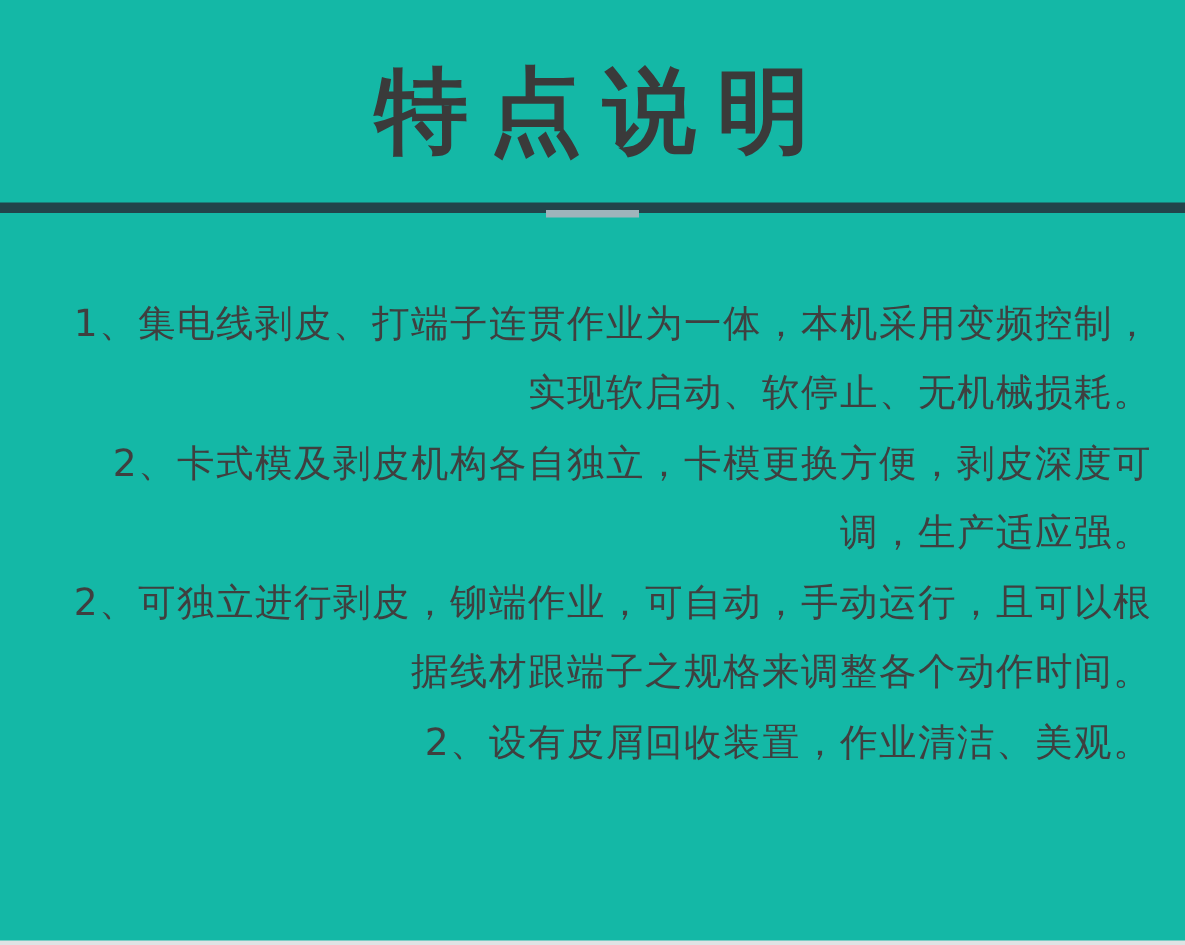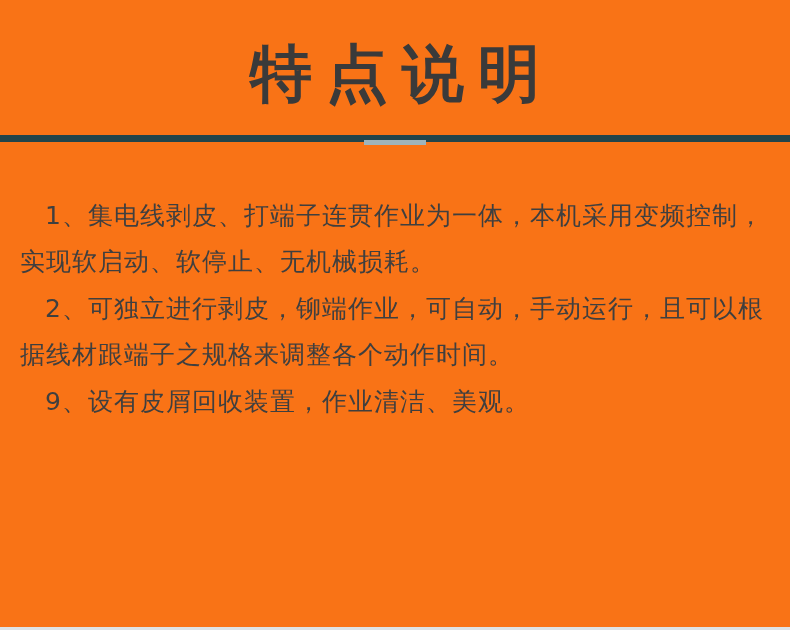--- a/index.html
+++ b/index.html
@@ -10,21 +10,21 @@
     width: 790px;
     height: 630px;
     background: #ffffff;
     font-family: "DejaVu Sans", "Liberation Sans", sans-serif;
     overflow: hidden;
   }
   .page {
     position: relative;
     width: 790px;
     height: 630px;
-    background: #f97316;
+    background: #14b8a6;
     box-sizing: border-box;
   }
   .title-area {
     width: 100%;
     padding-top: 38px;
     text-align: center;
   }
   .main-title {
     font-family: "DejaVu Sans", "Liberation Sans", sans-serif;
     font-size: 62px;
@@ -64,20 +64,21 @@
   }
   .para {
     font-family: "DejaVu Sans", "Liberation Sans", sans-serif;
     font-size: 25px;
     color: #3f3f3f;
     line-height: 46px;
     text-indent: 25px;
     margin: 0 0 1px 0;
     letter-spacing: 1px;
     word-break: break-all;
+    text-align: right;
   }
   .bottom-rule {
     position: absolute;
     left: 0;
     bottom: 0;
     width: 100%;
     height: 3px;
     background: #dfe3e4;
   }
 </style>
@@ -90,18 +91,19 @@
     <h1 class="main-title">特点说明</h1>
   </div>
 
   <div class="divider-wrap">
     <div class="divider-bar"></div>
     <div class="divider-accent"></div>
   </div>
 
   <div class="body-area">
     <p class="para">1、集电线剥皮、打端子连贯作业为一体，本机采用变频控制，实现软启动、软停止、无机械损耗。</p>
+    <p class="para">2、卡式模及剥皮机构各自独立，卡模更换方便，剥皮深度可调，生产适应强。</p>
     <p class="para">2、可独立进行剥皮，铆端作业，可自动，手动运行，且可以根据线材跟端子之规格来调整各个动作时间。</p>
-    <p class="para">9、设有皮屑回收装置，作业清洁、美观。</p>
+    <p class="para">2、设有皮屑回收装置，作业清洁、美观。</p>
   </div>
 
   <div class="bottom-rule"></div>
 </div>
 
 </body></html>

